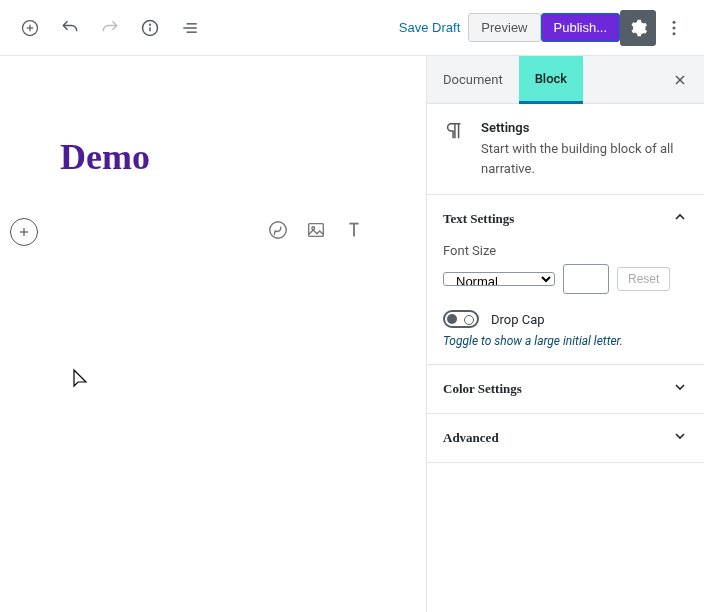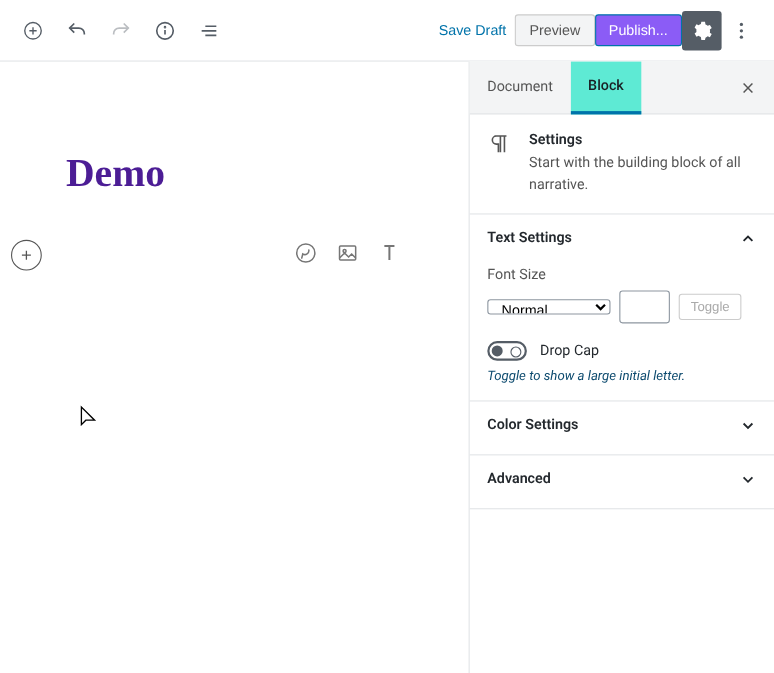--- a/index.html
+++ b/index.html
@@ -5,21 +5,21 @@
 * { box-sizing: border-box; margin: 0; padding: 0; }
 body { font-family: -apple-system, BlinkMacSystemFont, "Segoe UI", Roboto, sans-serif; font-size: 13px; color: #23282d; background: #fff; width: 704px; height: 612px; overflow: hidden; position: relative; }
 .topbar { display: flex; align-items: center; height: 56px; padding: 0 12px; border-bottom: 1px solid #e2e4e7; }
 .topbar .left { display: flex; align-items: center; gap: 4px; }
 .topbar .right { margin-left: auto; display: flex; align-items: center; gap: 0; }
 .icon-btn { width: 36px; height: 36px; display: inline-flex; align-items: center; justify-content: center; background: transparent; border: none; cursor: pointer; color: #555d66; border-radius: 3px; }
 .icon-btn svg { width: 20px; height: 20px; }
 .link-btn { color: #0073aa; background: transparent; border: none; cursor: pointer; font-size: 13px; padding: 6px 8px; }
 .btn { padding: 6px 12px; font-size: 13px; border-radius: 3px; cursor: pointer; }
 .btn-secondary { background: #f3f4f5; border: 1px solid #ccc; color: #555; }
-.btn-primary { background: #8b5cf6; border: 1px solid #0073aa; color: #fff; }
+.btn-primary { background: #6d28d9; border: 1px solid #0073aa; color: #fff; }
 .settings-btn { width: 36px; height: 36px; background: #555d66; border: none; border-radius: 3px; display: inline-flex; align-items: center; justify-content: center; color: #fff; cursor: pointer; }
 .settings-btn svg { width: 20px; height: 20px; }
 .main { display: flex; height: calc(612px - 56px); }
 .editor { flex: 1; padding: 80px 60px 20px 60px; position: relative; }
 .post-title { font-family: Georgia, "Times New Roman", serif; font-size: 36px; font-weight: 700; color: #4c1d95; margin-bottom: 20px; }
 .block-row { display: flex; align-items: center; margin-top: 40px; position: relative; }
 .add-side { position: absolute; left: -50px; top: 0; width: 28px; height: 28px; border: 1.5px solid #555; border-radius: 50%; display: flex; align-items: center; justify-content: center; color: #555; cursor: pointer; }
 .add-side svg { width: 14px; height: 14px; }
 .block-inserters { margin-left: auto; display: flex; gap: 14px; color: #767676; }
 .block-inserters .ib { width: 24px; height: 24px; display: inline-flex; align-items: center; justify-content: center; cursor: pointer; }
@@ -27,21 +27,21 @@
 .sidebar { width: 278px; border-left: 1px solid #e2e4e7; background: #fff; display: flex; flex-direction: column; }
 .tabs { display: flex; align-items: center; border-bottom: 1px solid #e2e4e7; background: #f3f4f5; height: 48px; padding-right: 8px; }
 .tab { padding: 0 16px; height: 48px; line-height: 48px; font-size: 13px; color: #555; cursor: pointer; }
 .tab.active { color: #191e23; font-weight: 500; border-bottom: 3px solid #0073aa; background: #5eead4; height: 48px; line-height: 45px; }
 .close-tab { margin-left: auto; width: 32px; height: 32px; display: inline-flex; align-items: center; justify-content: center; cursor: pointer; color: #555; }
 .panel { border-bottom: 1px solid #e2e4e7; }
 .block-info { padding: 16px; display: flex; gap: 14px; }
 .block-info .icon { width: 24px; flex-shrink: 0; color: #555; }
 .block-info .title { font-weight: 600; font-size: 13px; margin-bottom: 4px; }
 .block-info .desc { font-size: 13px; color: #555; line-height: 1.5; }
-.panel-header { padding: 14px 16px; display: flex; align-items: flex-start; justify-content: space-between; font-weight: 600; font-size: 13px; cursor: pointer; }
+.panel-header { padding: 14px 16px; display: flex; align-items: center; justify-content: space-between; font-weight: 600; font-size: 13px; cursor: pointer; font-family: Liberation Serif, serif; }
 .panel-body { padding: 0 16px 16px; }
 .label { font-size: 13px; color: #555; margin-bottom: 6px; display: block; }
 .font-row { display: flex; gap: 8px; align-items: center; margin-bottom: 16px; }
 select.fs { flex: 0 0 112px; height: 14px; border: 1px solid #8d96a0; border-radius: 3px; padding: 0 8px; background: #fff; font-size: 13px; }
 input.num { width: 46px; height: 30px; border: 1px solid #8d96a0; border-radius: 3px; padding: 0 6px; }
 .reset-btn { padding: 4px 10px; font-size: 12px; border: 1px solid #ccc; background: #fff; color: #aaa; border-radius: 3px; cursor: pointer; }
 .toggle-row { display: flex; align-items: center; gap: 12px; margin-bottom: 6px; }
 .toggle { width: 36px; height: 18px; border: 2px solid #555d66; border-radius: 10px; position: relative; cursor: pointer; background: #fff; }
 .toggle::before { content: ""; position: absolute; left: 2px; top: 2px; width: 10px; height: 10px; background: #555d66; border-radius: 50%; }
 .toggle::after { content: ""; position: absolute; right: 3px; top: 3px; width: 8px; height: 8px; border: 1.5px solid #555d66; border-radius: 50%; }
@@ -179,21 +179,21 @@
               <path d="M6 15l6-6 6 6"></path>
             </svg></span>
       </div>
       <div class="panel-body">
         <label class="label">Font Size</label>
         <div class="font-row">
           <select class="fs">
             <option>Normal</option>
           </select>
           <input class="num" type="text" style="">
-          <button class="reset-btn">Toggle</button>
+          <button class="reset-btn">Reset</button>
         </div>
         <div class="toggle-row">
           <div class="toggle"></div>
           <span>Drop Cap</span>
         </div>
         <div class="hint">Toggle to show a large initial letter.</div>
       </div>
     </div>
 
     <div class="panel">

